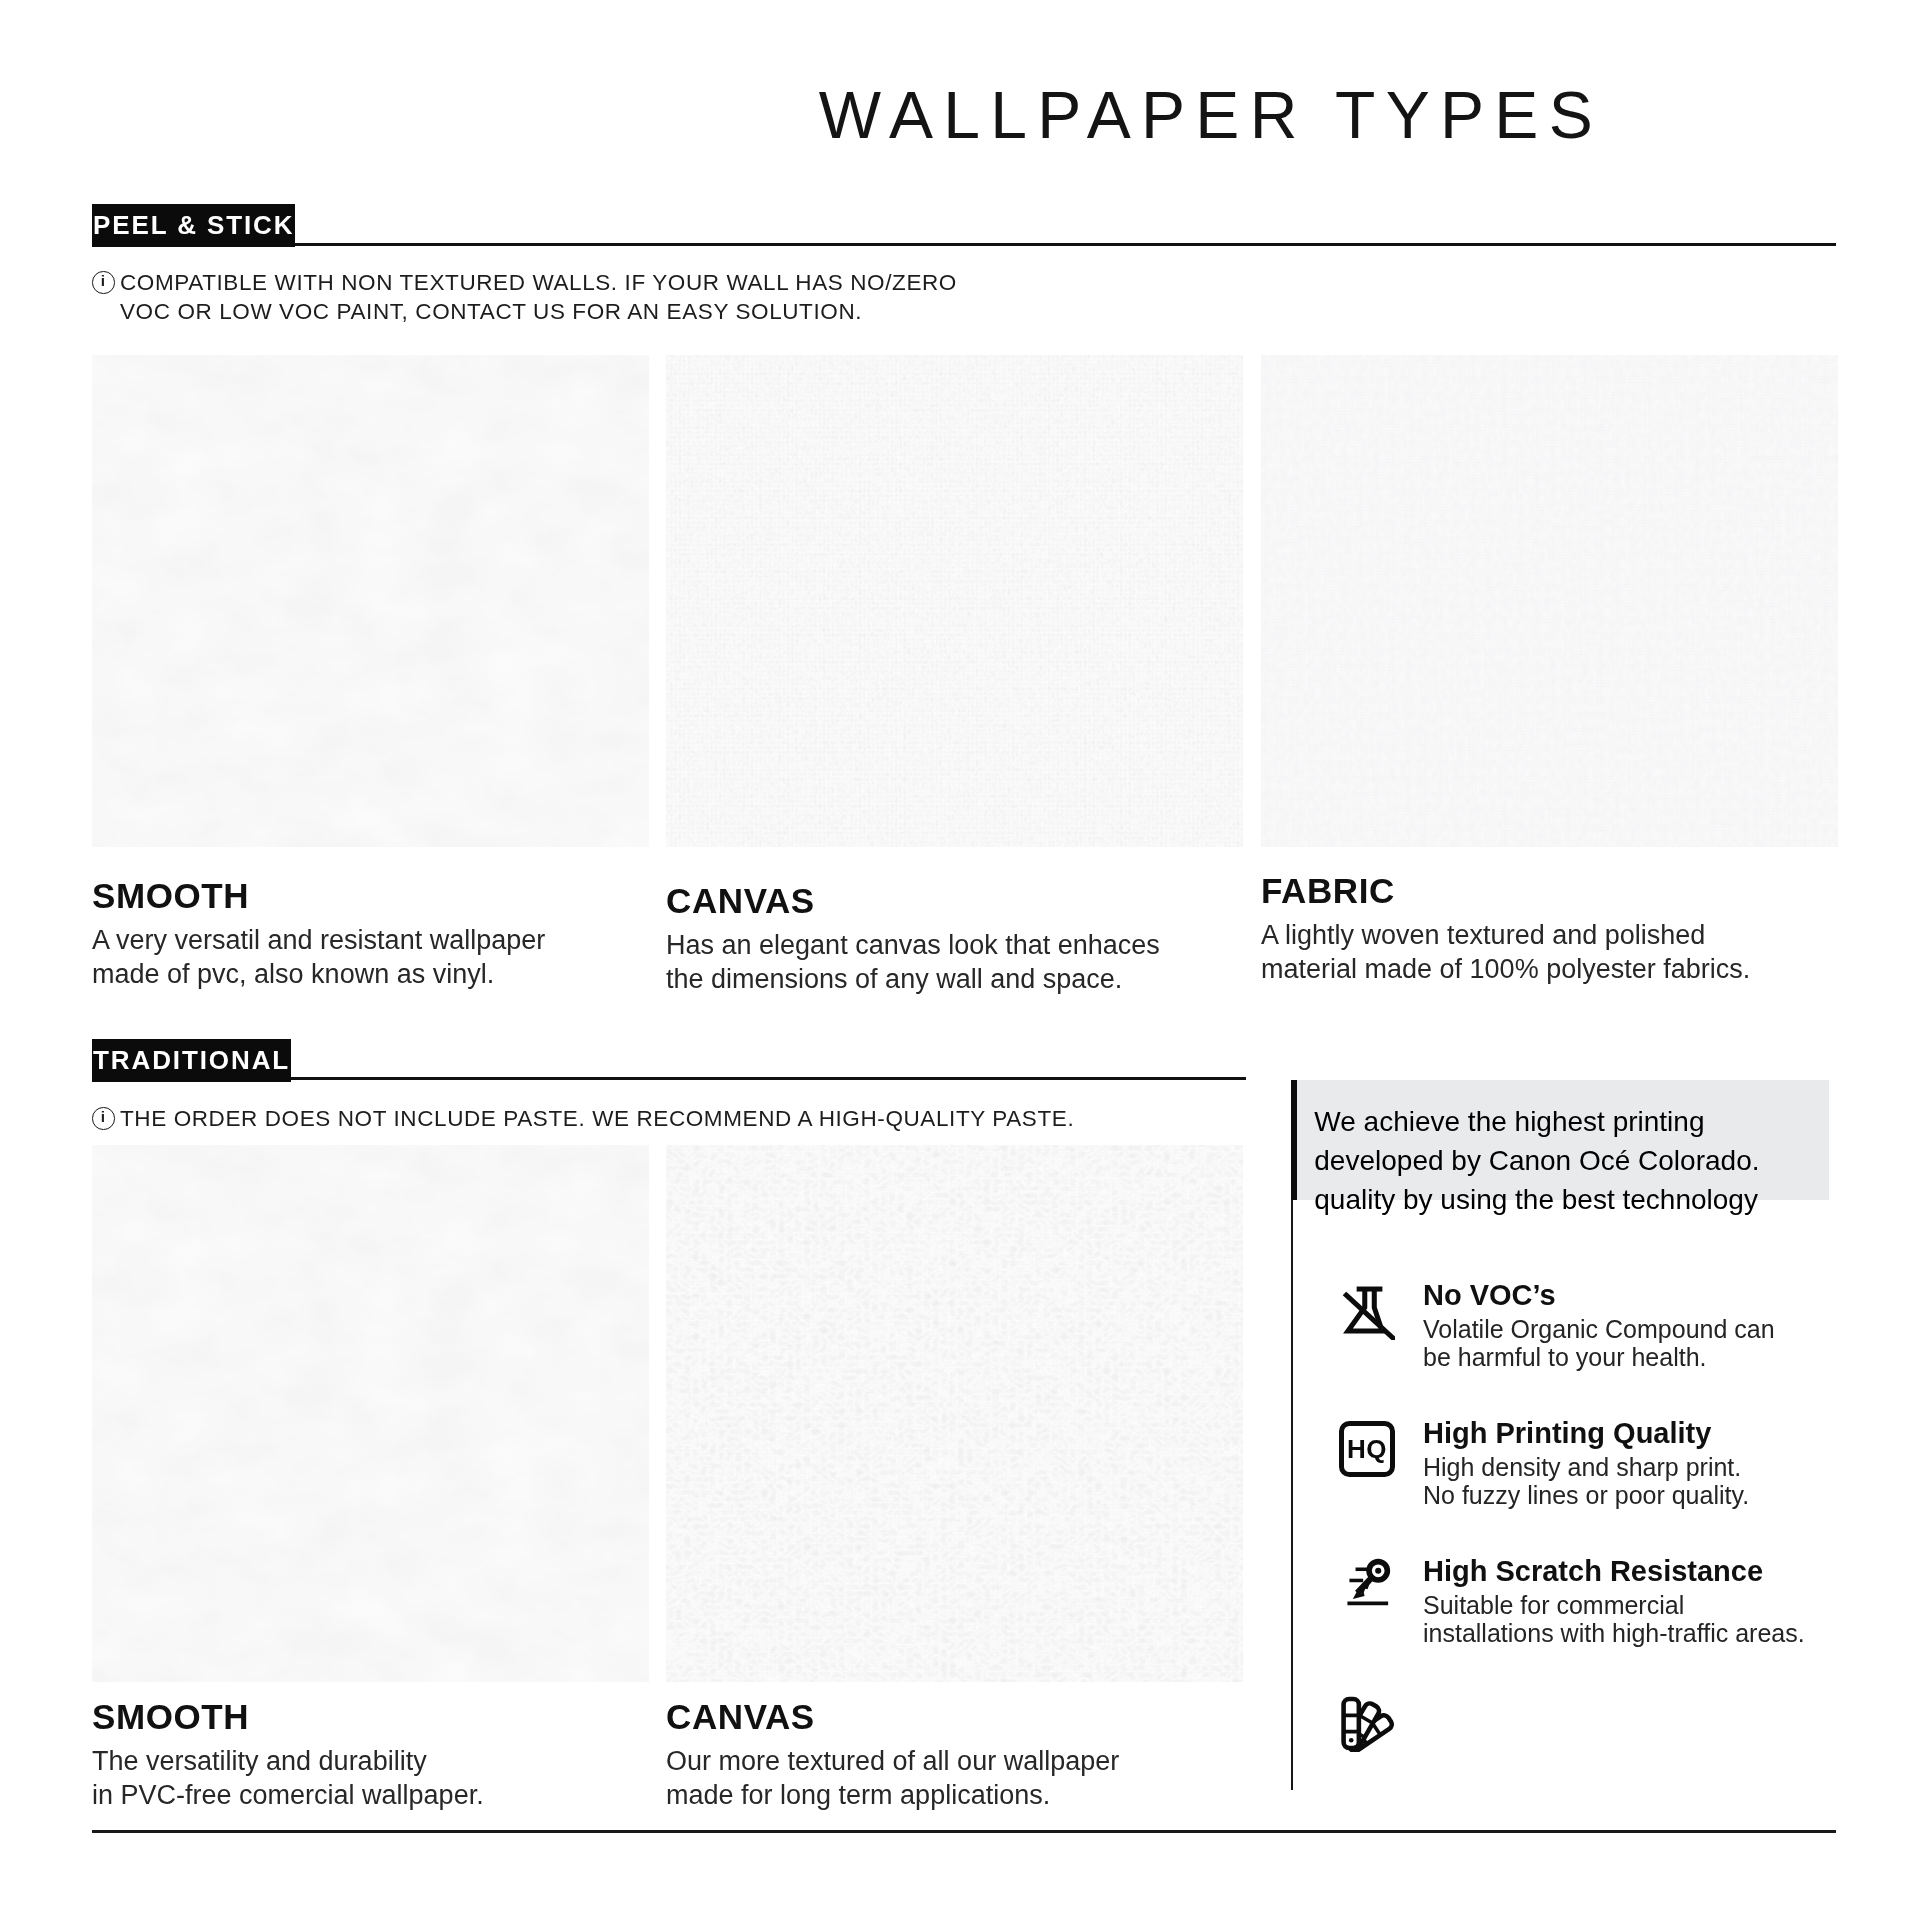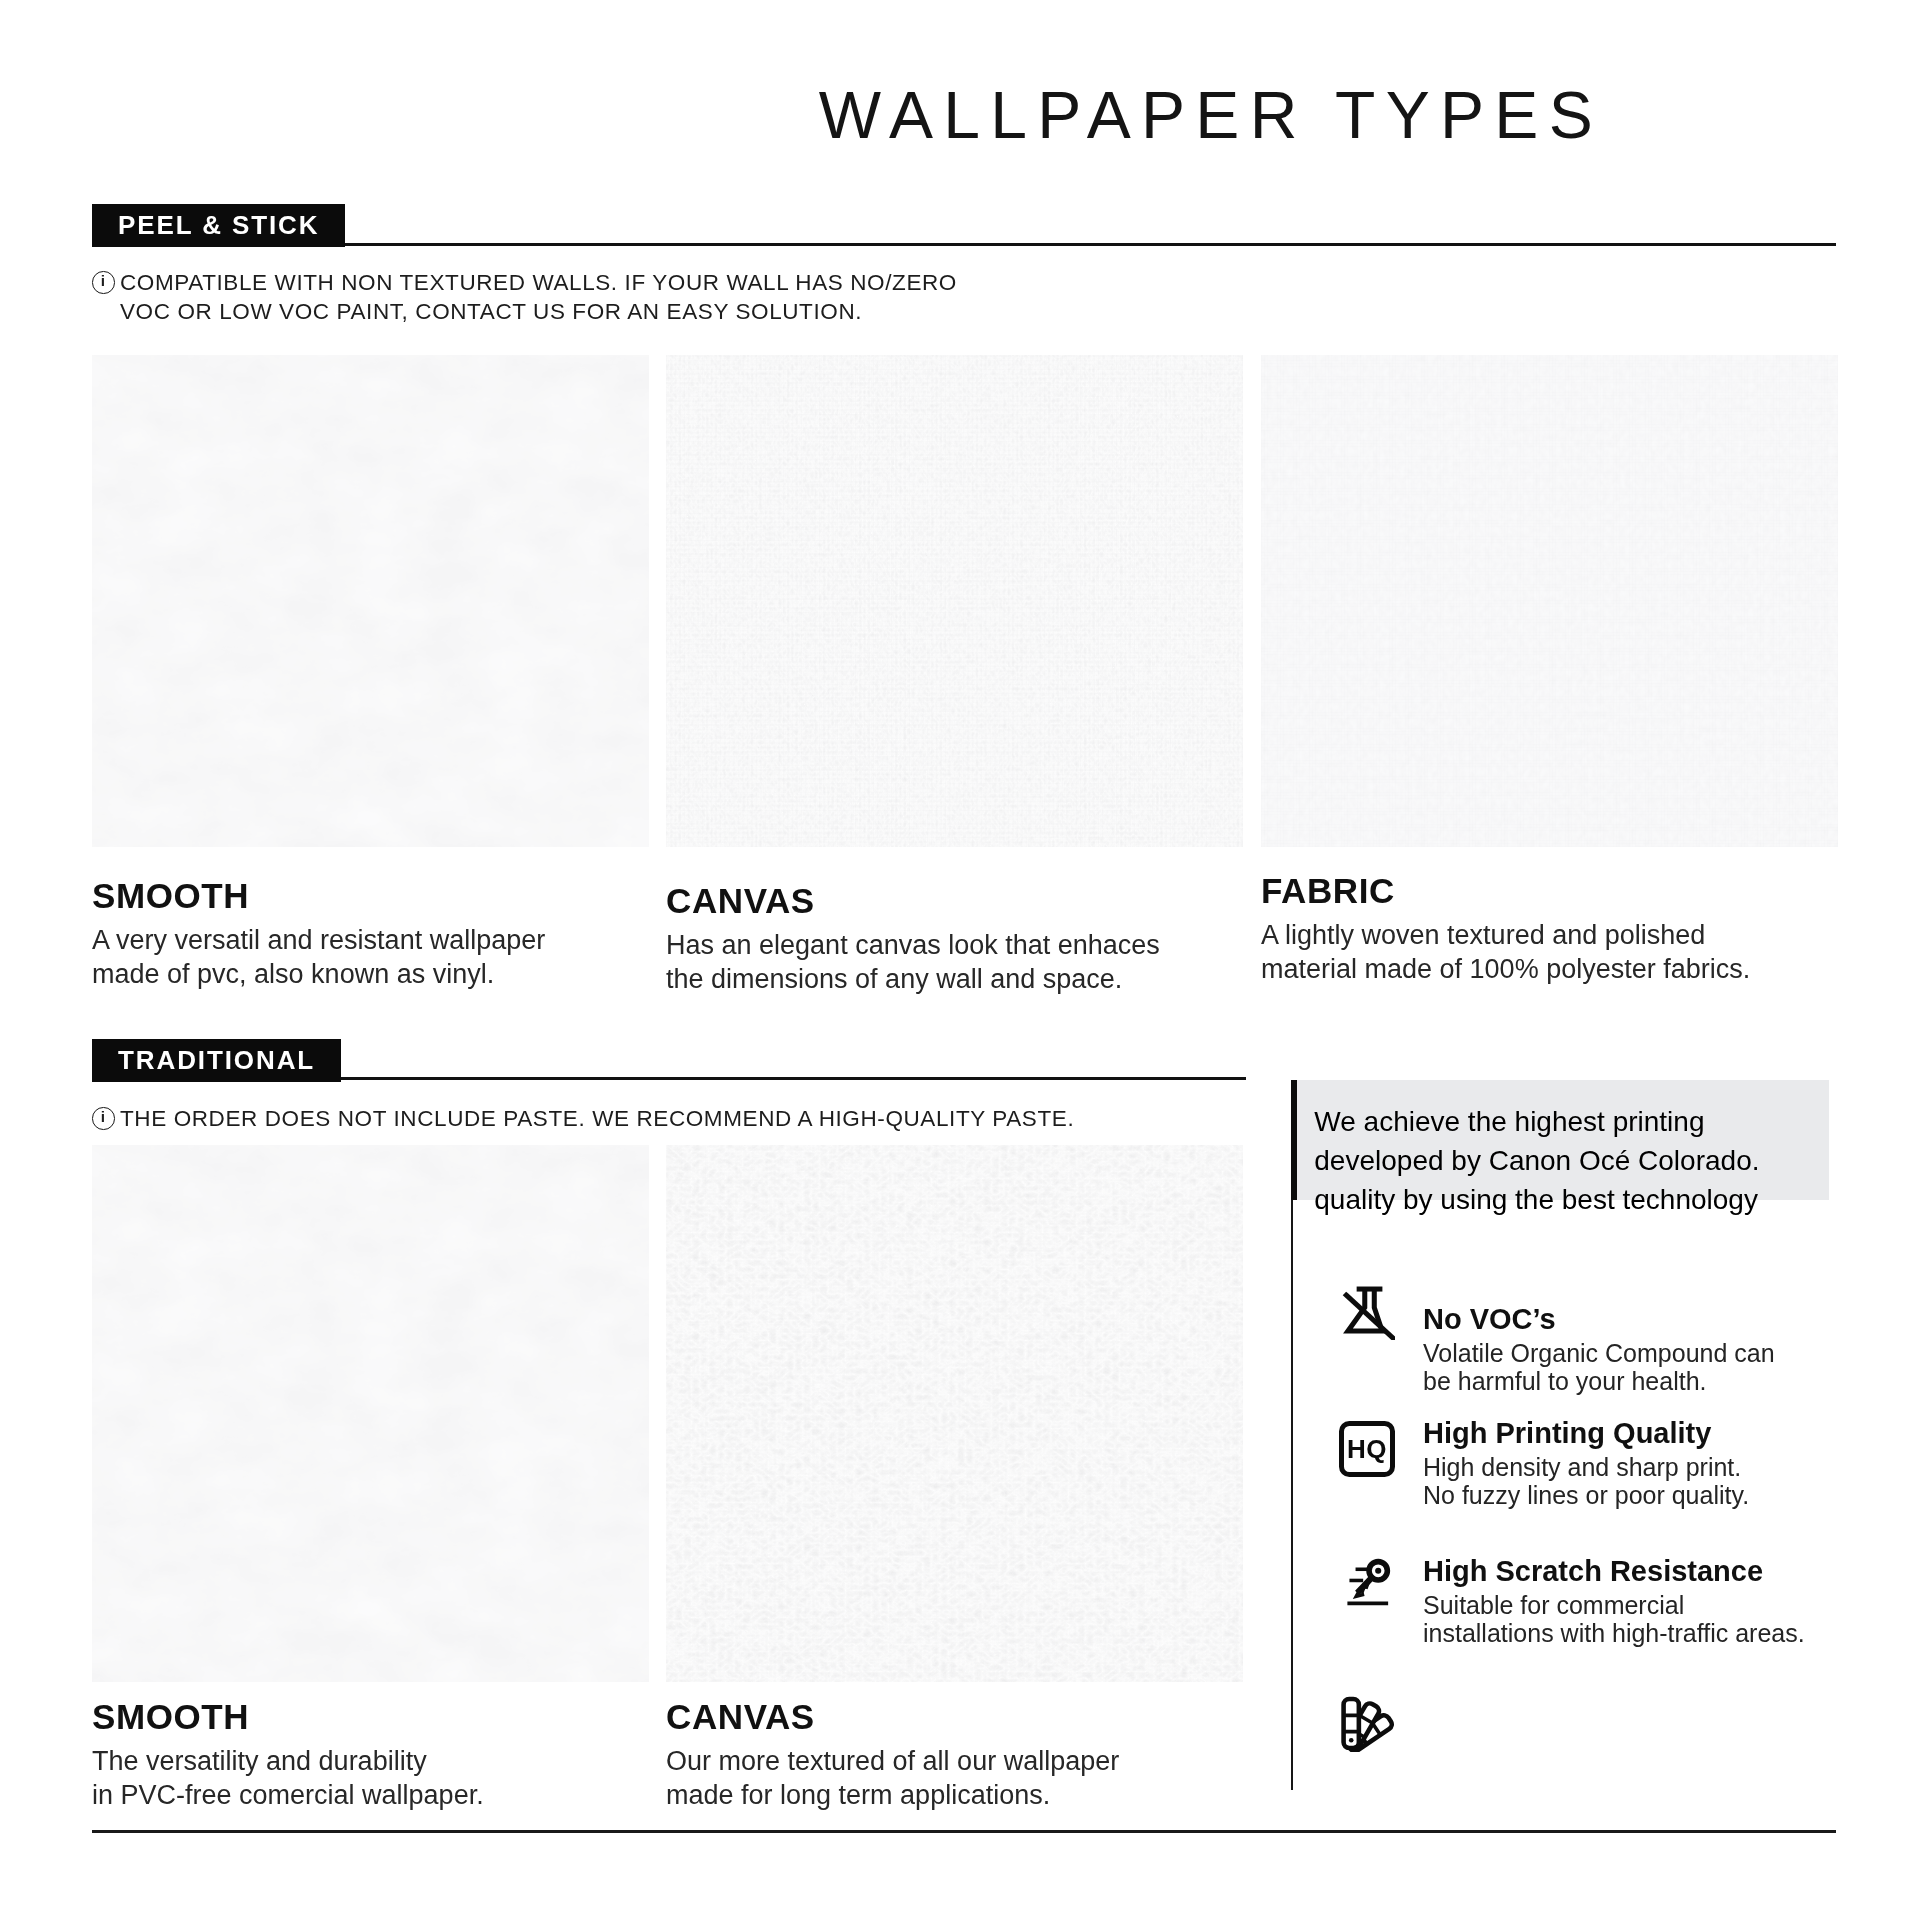--- a/index.html
+++ b/index.html
@@ -5,21 +5,21 @@
 <style>
   * { margin:0; padding:0; box-sizing:border-box; }
   html,body { background:#ffffff; }
   body { width:1926px; height:1926px; font-family:"Liberation Sans", sans-serif; color:#111; }
   #canvas { position:relative; width:1926px; height:1926px; background:#fff; overflow:hidden; }
 
   .page-title { position:absolute; left:92px; top:77px; width:1511px; text-align:right;
     font-size:66px; font-weight:400; letter-spacing:10.3px; color:#141414; white-space:nowrap; }
 
   .badge { position:absolute; background:#0b0b0b; color:#fff; font-size:26px; font-weight:700;
-    letter-spacing:1.9px; height:43px; line-height:43px; padding:0 26px; white-space:nowrap; z-index:3; }
+    letter-spacing:1.9px; height:43px; line-height:43px; padding:0 1px; white-space:nowrap; z-index:3; }
   #ps-badge { left:92px; top:204px; }
   #tr-badge { left:92px; top:1039px; }
 
   .rule { position:absolute; background:#111; height:3.2px; z-index:2; }
   #ps-rule { left:92px; top:243px; width:1744px; }
   #tr-rule { left:92px; top:1077px; width:1154px; }
   #bottom-rule { left:92px; top:1830px; width:1744px; height:3.2px; background:#191919; }
 
   .note { position:absolute; font-size:22.5px; letter-spacing:0.6px; color:#1d1d1d; line-height:29px; }
   #ps-note { left:92px; top:268px; }
@@ -65,21 +65,21 @@
   .quality-panel span { display:block; white-space:nowrap; }
 
   .feature-icon { position:absolute; left:1339px; width:56px; height:56px; }
   .feature-icon svg { width:100%; height:100%; display:block; }
   .hq-box { width:56px; height:56px; border:5.8px solid #0c0c0c; border-radius:10.3px;
     display:flex; align-items:center; justify-content:center; font-size:26px; font-weight:700;
     letter-spacing:0.6px; color:#0c0c0c; }
   .feature-text { position:absolute; left:1423px; }
   .feature-text h4 { font-size:29px; font-weight:700; color:#101010; line-height:33px; white-space:nowrap; }
   .feature-text p  { font-size:25px; line-height:28px; color:#242424; margin-top:3.2px; white-space:nowrap; }
-  #f1-icon { top:1284px; } #f1-text { top:1279px;margin-top:24px; }
+  #f1-icon { top:1284px; } #f1-text { top:1279px; }
   #f2-icon { top:1421px; } #f2-text { top:1417px; }
   #f3-icon { top:1554px; } #f3-text { top:1555px; }
   #f4-icon { top:1696px; } #f4-text { top:1693px; }
 
   .hidden-defs { position:absolute; width:0; height:0; overflow:hidden; }
 </style>
 </head>
 <body>
 
 <svg class="hidden-defs" aria-hidden="true">

